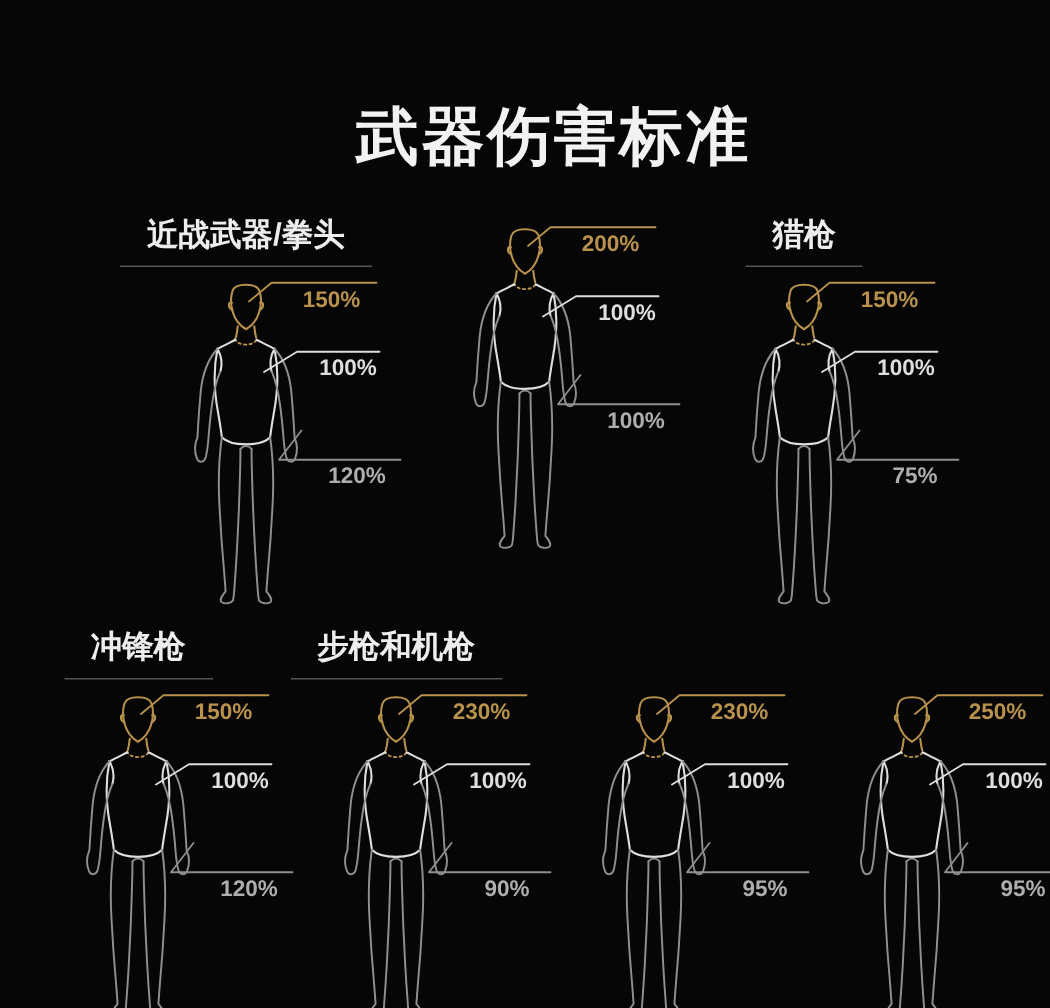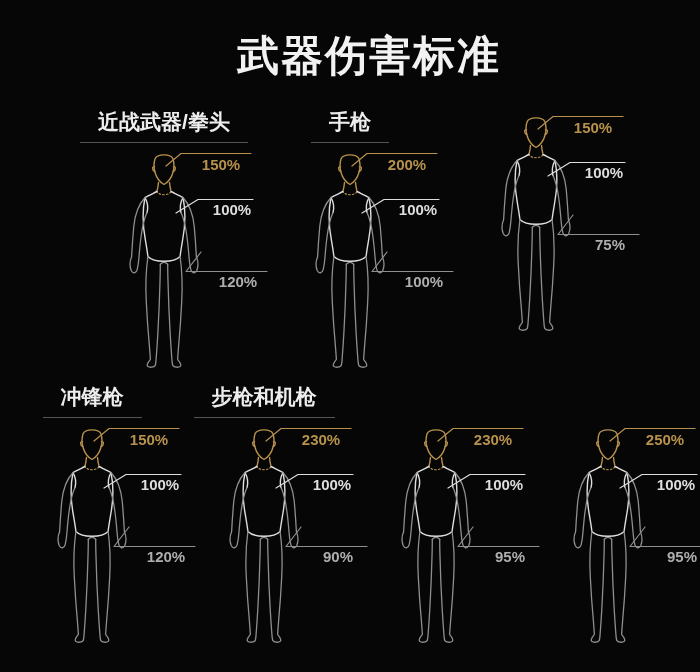--- a/index.html
+++ b/index.html
@@ -14,21 +14,21 @@
   }
   * { box-sizing: border-box; }
   html, body { margin: 0; padding: 0; }
   body {
     width: 700px; height: 672px;
     background: var(--background);
     overflow: hidden;
     font-family: "Liberation Sans", "DejaVu Sans", sans-serif;
   }
   .title {
-    margin: 28px 0 0;
+    margin: 63px 0 0;
     text-align: center;
     color: var(--title-text);
     font-size: 42px;
     font-weight: 700;
     letter-spacing: 2px;
     padding-left: 38px;
   }
   .row { display: flex; justify-content: center; align-items: flex-start; }
   .row-top { margin-top: 24px; }
   .row-bottom { margin-top: 14px; align-items: flex-end; }
@@ -105,61 +105,61 @@
       <polyline class="co-body" points="74,66 96,52.5 151,52.5"></polyline>
       <polyline class="co-limb" points="99,105 84,124.5 165,124.5"></polyline>
 
       <text class="t-head" x="119" y="22.5" text-anchor="middle">150%</text>
       <text class="t-body" x="130" y="68" text-anchor="middle">100%</text>
       <text class="t-limb" x="136" y="140" text-anchor="middle">120%</text>
     </svg>
   </div>
 
   <div class="card">
+    <svg class="figure-svg" width="170" height="222" viewBox="0 0 170 222" xmlns="http://www.w3.org/2000/svg">
+
+      <g>
+        <path class="head-stroke" d="M53,12 C55,6.5 69,6.5 71,12 C72.3,16 72.2,21.5 70.8,26 C69.5,30.5 67.2,34.5 62,37.5 C56.8,34.5 54.5,30.5 53.2,26 C51.8,21.5 51.7,16 53,12 Z"></path>
+        <path class="head-stroke" d="M52.6,19.8 C50,18.8 49.8,23.2 52.9,24.6"></path>
+        <path class="head-stroke" d="M71.4,19.8 C74,18.8 74.2,23.2 71.1,24.6"></path>
+        <path class="head-stroke" d="M56.5,35.5 C56.2,38.5 55.8,41 55.2,43.2 M67.5,35.5 C67.8,38.5 68.2,41 68.8,43.2"></path>
+        <path class="collar-stroke" d="M54.5,44 C57,49 67,49 69.5,44"></path>
+      </g>
+
+      <g>
+        <path class="torso-stroke" d="M55,44.5 C51,46.5 46.5,48.7 43,50.5 C40.3,63.5 40.8,79 43.3,92.5 C44.3,98.5 45.4,104.8 45.9,109.5 C52,115.8 72,115.8 78.1,109.5 C78.6,104.8 79.7,98.5 80.7,92.5 C83.2,79 83.7,63.5 81,50.5 C77.5,48.7 73,46.5 69,44.5"></path>
+        <path class="torso-stroke" d="M43,50.5 C45.8,55.5 46.3,60.5 45,65.5"></path>
+        <path class="torso-stroke" d="M81,50.5 C78.2,55.5 77.7,60.5 79,65.5"></path>
+      </g>
+
+      <g>
+        <path class="arm-stroke" d="M43,50.5 C36.5,57.5 33,67.5 31.8,79 C30.8,90 30.1,100.5 29.6,109.8 M29.6,109.8 C27.8,114 27.6,119.5 29.3,123.8 C31.1,127 34.2,126.2 35.2,122.6 C36.1,119 36.6,114.8 36.9,111 M36.9,111 C37.5,103.5 38.2,95.5 39.3,88 C40.3,80.5 42,72.5 44.8,65.8"></path>
+        <path class="arm-stroke" d="M81,50.5 C87.5,57.5 91,67.5 92.2,79 C93.2,90 93.9,100.5 94.4,109.8 M94.4,109.8 C96.2,114 96.4,119.5 94.7,123.8 C92.9,127 89.8,126.2 88.8,122.6 C87.9,119 87.4,114.8 87.1,111 M87.1,111 C86.5,103.5 85.8,95.5 84.7,88 C83.7,80.5 82,72.5 79.2,65.8"></path>
+      </g>
+
+      <g>
+        <path class="leg-stroke" d="M45.9,109.5 C44,123 43.4,139 44.3,155 C45.1,171 46.3,187 47.4,199 C47.9,205 48.2,209.5 48.4,212.3 M48.4,212.3 C46.2,215 44.2,217.6 45.6,219.3 C47.9,220.9 51.9,220.4 53.3,218.3 C53.8,216.3 54,214.3 54.1,212.3 M54.1,212.3 C54.8,203.5 55.4,194.5 55.9,185.5 C56.8,169.5 57.6,150.5 58,134.5 C58.2,127.5 58.3,121.8 58.3,117.3"></path>
+        <path class="leg-stroke" d="M78.1,109.5 C80,123 80.6,139 79.7,155 C78.9,171 77.7,187 76.6,199 C76.1,205 75.8,209.5 75.6,212.3 M75.6,212.3 C77.8,215 79.8,217.6 78.4,219.3 C76.1,220.9 72.1,220.4 70.7,218.3 C70.2,216.3 70,214.3 69.9,212.3 M69.9,212.3 C69.2,203.5 68.6,194.5 68.1,185.5 C67.2,169.5 66.4,150.5 66,134.5 C65.8,127.5 65.7,121.8 65.7,117.3"></path>
+        <path class="leg-stroke" d="M58.3,117.3 C60.5,114.8 63.5,114.8 65.7,117.3"></path>
+      </g>
+
+      <polyline class="co-head" points="64,19 79,6.5 149,6.5"></polyline>
+      <polyline class="co-body" points="74,66 96,52.5 151,52.5"></polyline>
+      <polyline class="co-limb" points="99,105 84,124.5 165,124.5"></polyline>
+
+      <text class="t-head" x="119" y="22.5" text-anchor="middle">200%</text>
+      <text class="t-body" x="130" y="68" text-anchor="middle">100%</text>
+      <text class="t-limb" x="136" y="140" text-anchor="middle">100%</text>
+    </svg>
+  </div>
+
+  <div class="card">
     <div class="label-wrap">
-      <span class="weapon-label">手枪</span>
+      <span class="weapon-label">猎枪</span>
     </div>
-    <svg class="figure-svg" width="170" height="222" viewBox="0 0 170 222" xmlns="http://www.w3.org/2000/svg">
-
-      <g>
-        <path class="head-stroke" d="M53,12 C55,6.5 69,6.5 71,12 C72.3,16 72.2,21.5 70.8,26 C69.5,30.5 67.2,34.5 62,37.5 C56.8,34.5 54.5,30.5 53.2,26 C51.8,21.5 51.7,16 53,12 Z"></path>
-        <path class="head-stroke" d="M52.6,19.8 C50,18.8 49.8,23.2 52.9,24.6"></path>
-        <path class="head-stroke" d="M71.4,19.8 C74,18.8 74.2,23.2 71.1,24.6"></path>
-        <path class="head-stroke" d="M56.5,35.5 C56.2,38.5 55.8,41 55.2,43.2 M67.5,35.5 C67.8,38.5 68.2,41 68.8,43.2"></path>
-        <path class="collar-stroke" d="M54.5,44 C57,49 67,49 69.5,44"></path>
-      </g>
-
-      <g>
-        <path class="torso-stroke" d="M55,44.5 C51,46.5 46.5,48.7 43,50.5 C40.3,63.5 40.8,79 43.3,92.5 C44.3,98.5 45.4,104.8 45.9,109.5 C52,115.8 72,115.8 78.1,109.5 C78.6,104.8 79.7,98.5 80.7,92.5 C83.2,79 83.7,63.5 81,50.5 C77.5,48.7 73,46.5 69,44.5"></path>
-        <path class="torso-stroke" d="M43,50.5 C45.8,55.5 46.3,60.5 45,65.5"></path>
-        <path class="torso-stroke" d="M81,50.5 C78.2,55.5 77.7,60.5 79,65.5"></path>
-      </g>
-
-      <g>
-        <path class="arm-stroke" d="M43,50.5 C36.5,57.5 33,67.5 31.8,79 C30.8,90 30.1,100.5 29.6,109.8 M29.6,109.8 C27.8,114 27.6,119.5 29.3,123.8 C31.1,127 34.2,126.2 35.2,122.6 C36.1,119 36.6,114.8 36.9,111 M36.9,111 C37.5,103.5 38.2,95.5 39.3,88 C40.3,80.5 42,72.5 44.8,65.8"></path>
-        <path class="arm-stroke" d="M81,50.5 C87.5,57.5 91,67.5 92.2,79 C93.2,90 93.9,100.5 94.4,109.8 M94.4,109.8 C96.2,114 96.4,119.5 94.7,123.8 C92.9,127 89.8,126.2 88.8,122.6 C87.9,119 87.4,114.8 87.1,111 M87.1,111 C86.5,103.5 85.8,95.5 84.7,88 C83.7,80.5 82,72.5 79.2,65.8"></path>
-      </g>
-
-      <g>
-        <path class="leg-stroke" d="M45.9,109.5 C44,123 43.4,139 44.3,155 C45.1,171 46.3,187 47.4,199 C47.9,205 48.2,209.5 48.4,212.3 M48.4,212.3 C46.2,215 44.2,217.6 45.6,219.3 C47.9,220.9 51.9,220.4 53.3,218.3 C53.8,216.3 54,214.3 54.1,212.3 M54.1,212.3 C54.8,203.5 55.4,194.5 55.9,185.5 C56.8,169.5 57.6,150.5 58,134.5 C58.2,127.5 58.3,121.8 58.3,117.3"></path>
-        <path class="leg-stroke" d="M78.1,109.5 C80,123 80.6,139 79.7,155 C78.9,171 77.7,187 76.6,199 C76.1,205 75.8,209.5 75.6,212.3 M75.6,212.3 C77.8,215 79.8,217.6 78.4,219.3 C76.1,220.9 72.1,220.4 70.7,218.3 C70.2,216.3 70,214.3 69.9,212.3 M69.9,212.3 C69.2,203.5 68.6,194.5 68.1,185.5 C67.2,169.5 66.4,150.5 66,134.5 C65.8,127.5 65.7,121.8 65.7,117.3"></path>
-        <path class="leg-stroke" d="M58.3,117.3 C60.5,114.8 63.5,114.8 65.7,117.3"></path>
-      </g>
-
-      <polyline class="co-head" points="64,19 79,6.5 149,6.5"></polyline>
-      <polyline class="co-body" points="74,66 96,52.5 151,52.5"></polyline>
-      <polyline class="co-limb" points="99,105 84,124.5 165,124.5"></polyline>
-
-      <text class="t-head" x="119" y="22.5" text-anchor="middle">200%</text>
-      <text class="t-body" x="130" y="68" text-anchor="middle">100%</text>
-      <text class="t-limb" x="136" y="140" text-anchor="middle">100%</text>
-    </svg>
-  </div>
-
-  <div class="card">
     <svg class="figure-svg" width="170" height="222" viewBox="0 0 170 222" xmlns="http://www.w3.org/2000/svg">
 
       <g>
         <path class="head-stroke" d="M53,12 C55,6.5 69,6.5 71,12 C72.3,16 72.2,21.5 70.8,26 C69.5,30.5 67.2,34.5 62,37.5 C56.8,34.5 54.5,30.5 53.2,26 C51.8,21.5 51.7,16 53,12 Z"></path>
         <path class="head-stroke" d="M52.6,19.8 C50,18.8 49.8,23.2 52.9,24.6"></path>
         <path class="head-stroke" d="M71.4,19.8 C74,18.8 74.2,23.2 71.1,24.6"></path>
         <path class="head-stroke" d="M56.5,35.5 C56.2,38.5 55.8,41 55.2,43.2 M67.5,35.5 C67.8,38.5 68.2,41 68.8,43.2"></path>
         <path class="collar-stroke" d="M54.5,44 C57,49 67,49 69.5,44"></path>
       </g>
 

